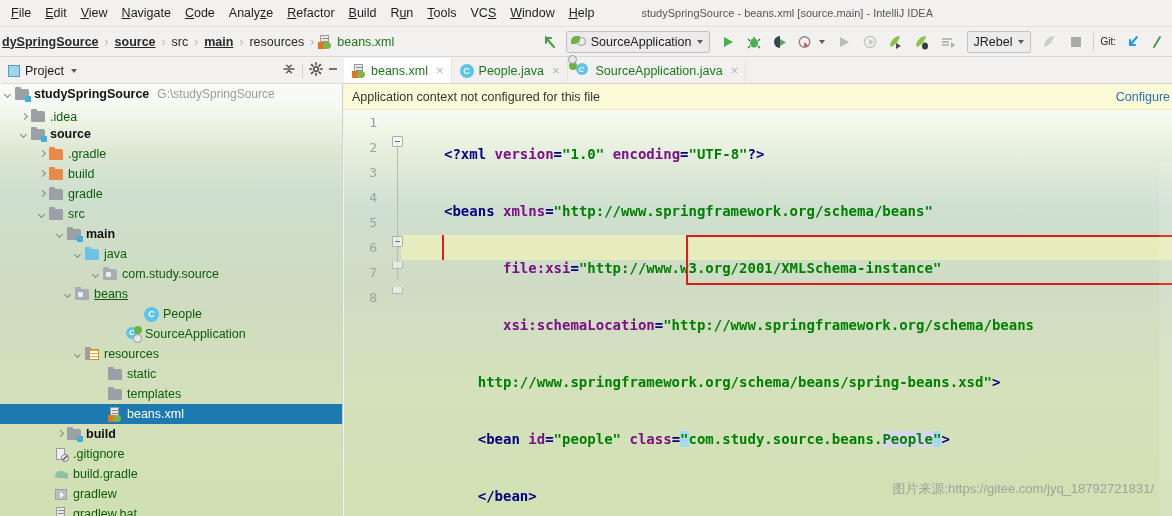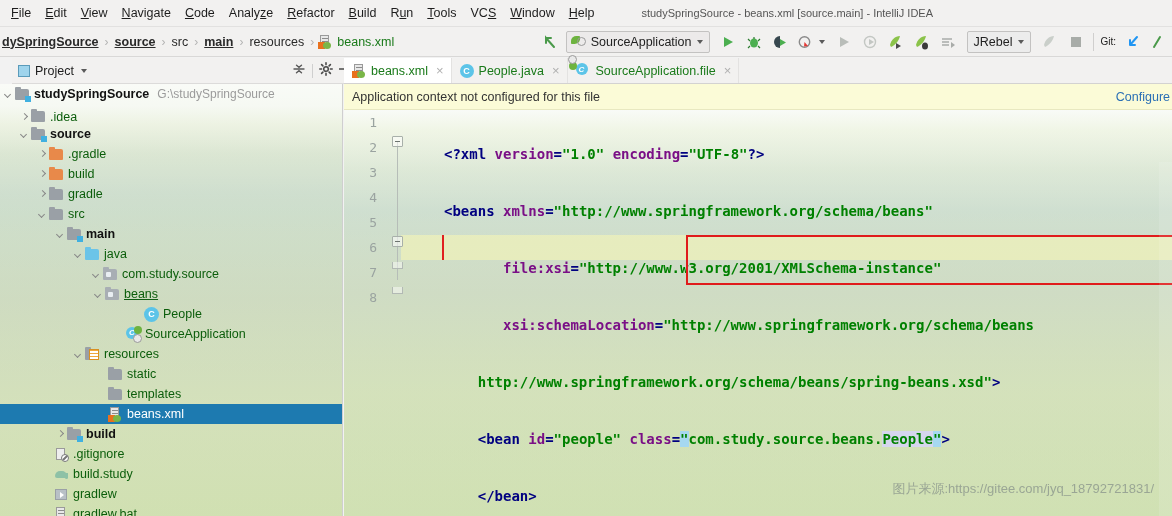--- a/index.html
+++ b/index.html
@@ -94,21 +94,21 @@
     display:flex; align-items:center; gap:6px;
     background:#ececec; border:1px solid #c3c2c1; border-radius:2px;
     height:22px; padding:0 6px; margin:0 6px;
   }
   .jrebel .label { font-size:12.5px; color:#222; }
   .tb-sep { width:1px; height:18px; background:#d0cfce; margin:0 4px; }
   .git-label { font-size:10px; color:#222; margin:0 4px 0 2px; }
 
   
   .proj-header {
-    position: absolute; top: 58px; left: 12px; width: 343px; height: 26px;
+    position: absolute; top: 58px; left: 2px; width: 343px; height: 26px;
     background:#f2f1f0; display:flex; align-items:center; padding-left:6px;
     border-bottom: 1px solid #dcdbda;
   }
   .proj-header .ptitle { font-size:12.5px; color:#1d1d1d; margin-left:5px; }
   .proj-sq { width:12px;height:12px;background:#9fd4ec;border:1px solid #5a9bba; }
   .proj-header .hdr-right { margin-left:auto; display:flex; align-items:center; gap:3px; padding-right:5px; }
 
   .proj-tree {
     position: absolute; top: 84px; left: 0; width: 343px; height: 432px;
     overflow: hidden;
@@ -517,21 +517,21 @@
     </div>
 
     <div class="trow" style="padding-left:90px;">
       <span class="arrow d"></span>
       <span class="fico">
           <i class="fld pkg"></i>
         </span>
       <span class="tlabel">com.study.source</span>
     </div>
 
-    <div class="trow" style="padding-left:92px;text-decoration:underline;">
+    <div class="trow" style="padding-left:62px;text-decoration:underline;">
       <span class="arrow d"></span>
       <span class="fico">
           <i class="fld pkg"></i>
         </span>
       <span class="tlabel">beans</span>
     </div>
 
     <div class="trow" style="padding-left:144px;">
       <span class="cls-ico">C</span>
       <span class="tlabel">People</span>
@@ -592,21 +592,21 @@
           <i class="no"></i>
         </span>
       <span class="tlabel">.gitignore</span>
     </div>
 
     <div class="trow" style="padding-left:54px;">
       <span class="eleph-ico">
           <i class="b"></i>
           <i class="t"></i>
         </span>
-      <span class="tlabel">build.study</span>
+      <span class="tlabel">build.gradle</span>
     </div>
 
     <div class="trow" style="padding-left:54px;">
       <span class="gw-ico">
           <i class="bx"></i>
         </span>
       <span class="tlabel">gradlew</span>
     </div>
 
     <div class="trow" style="padding-left:54px;">
@@ -631,21 +631,21 @@
       </div>
       <div class="etab">
         <span class="javaico">C</span>
         <span>People.java</span>
         <span class="x">×</span>
       </div>
       <div class="etab">
         <span class="springico">
           <span class="springapp-ico" style="margin:0;"><i class="c">C</i><i class="g"></i><i class="s"></i></span>
         </span>
-        <span>SourceApplication.file</span>
+        <span>SourceApplication.java</span>
         <span class="x">×</span>
       </div>
     </div>
 
     <div class="notifbar">
       <span class="notif-text">Application context not configured for this file</span>
       <span class="notif-link">Configure</span>
     </div>
 
     <div class="code-area">

